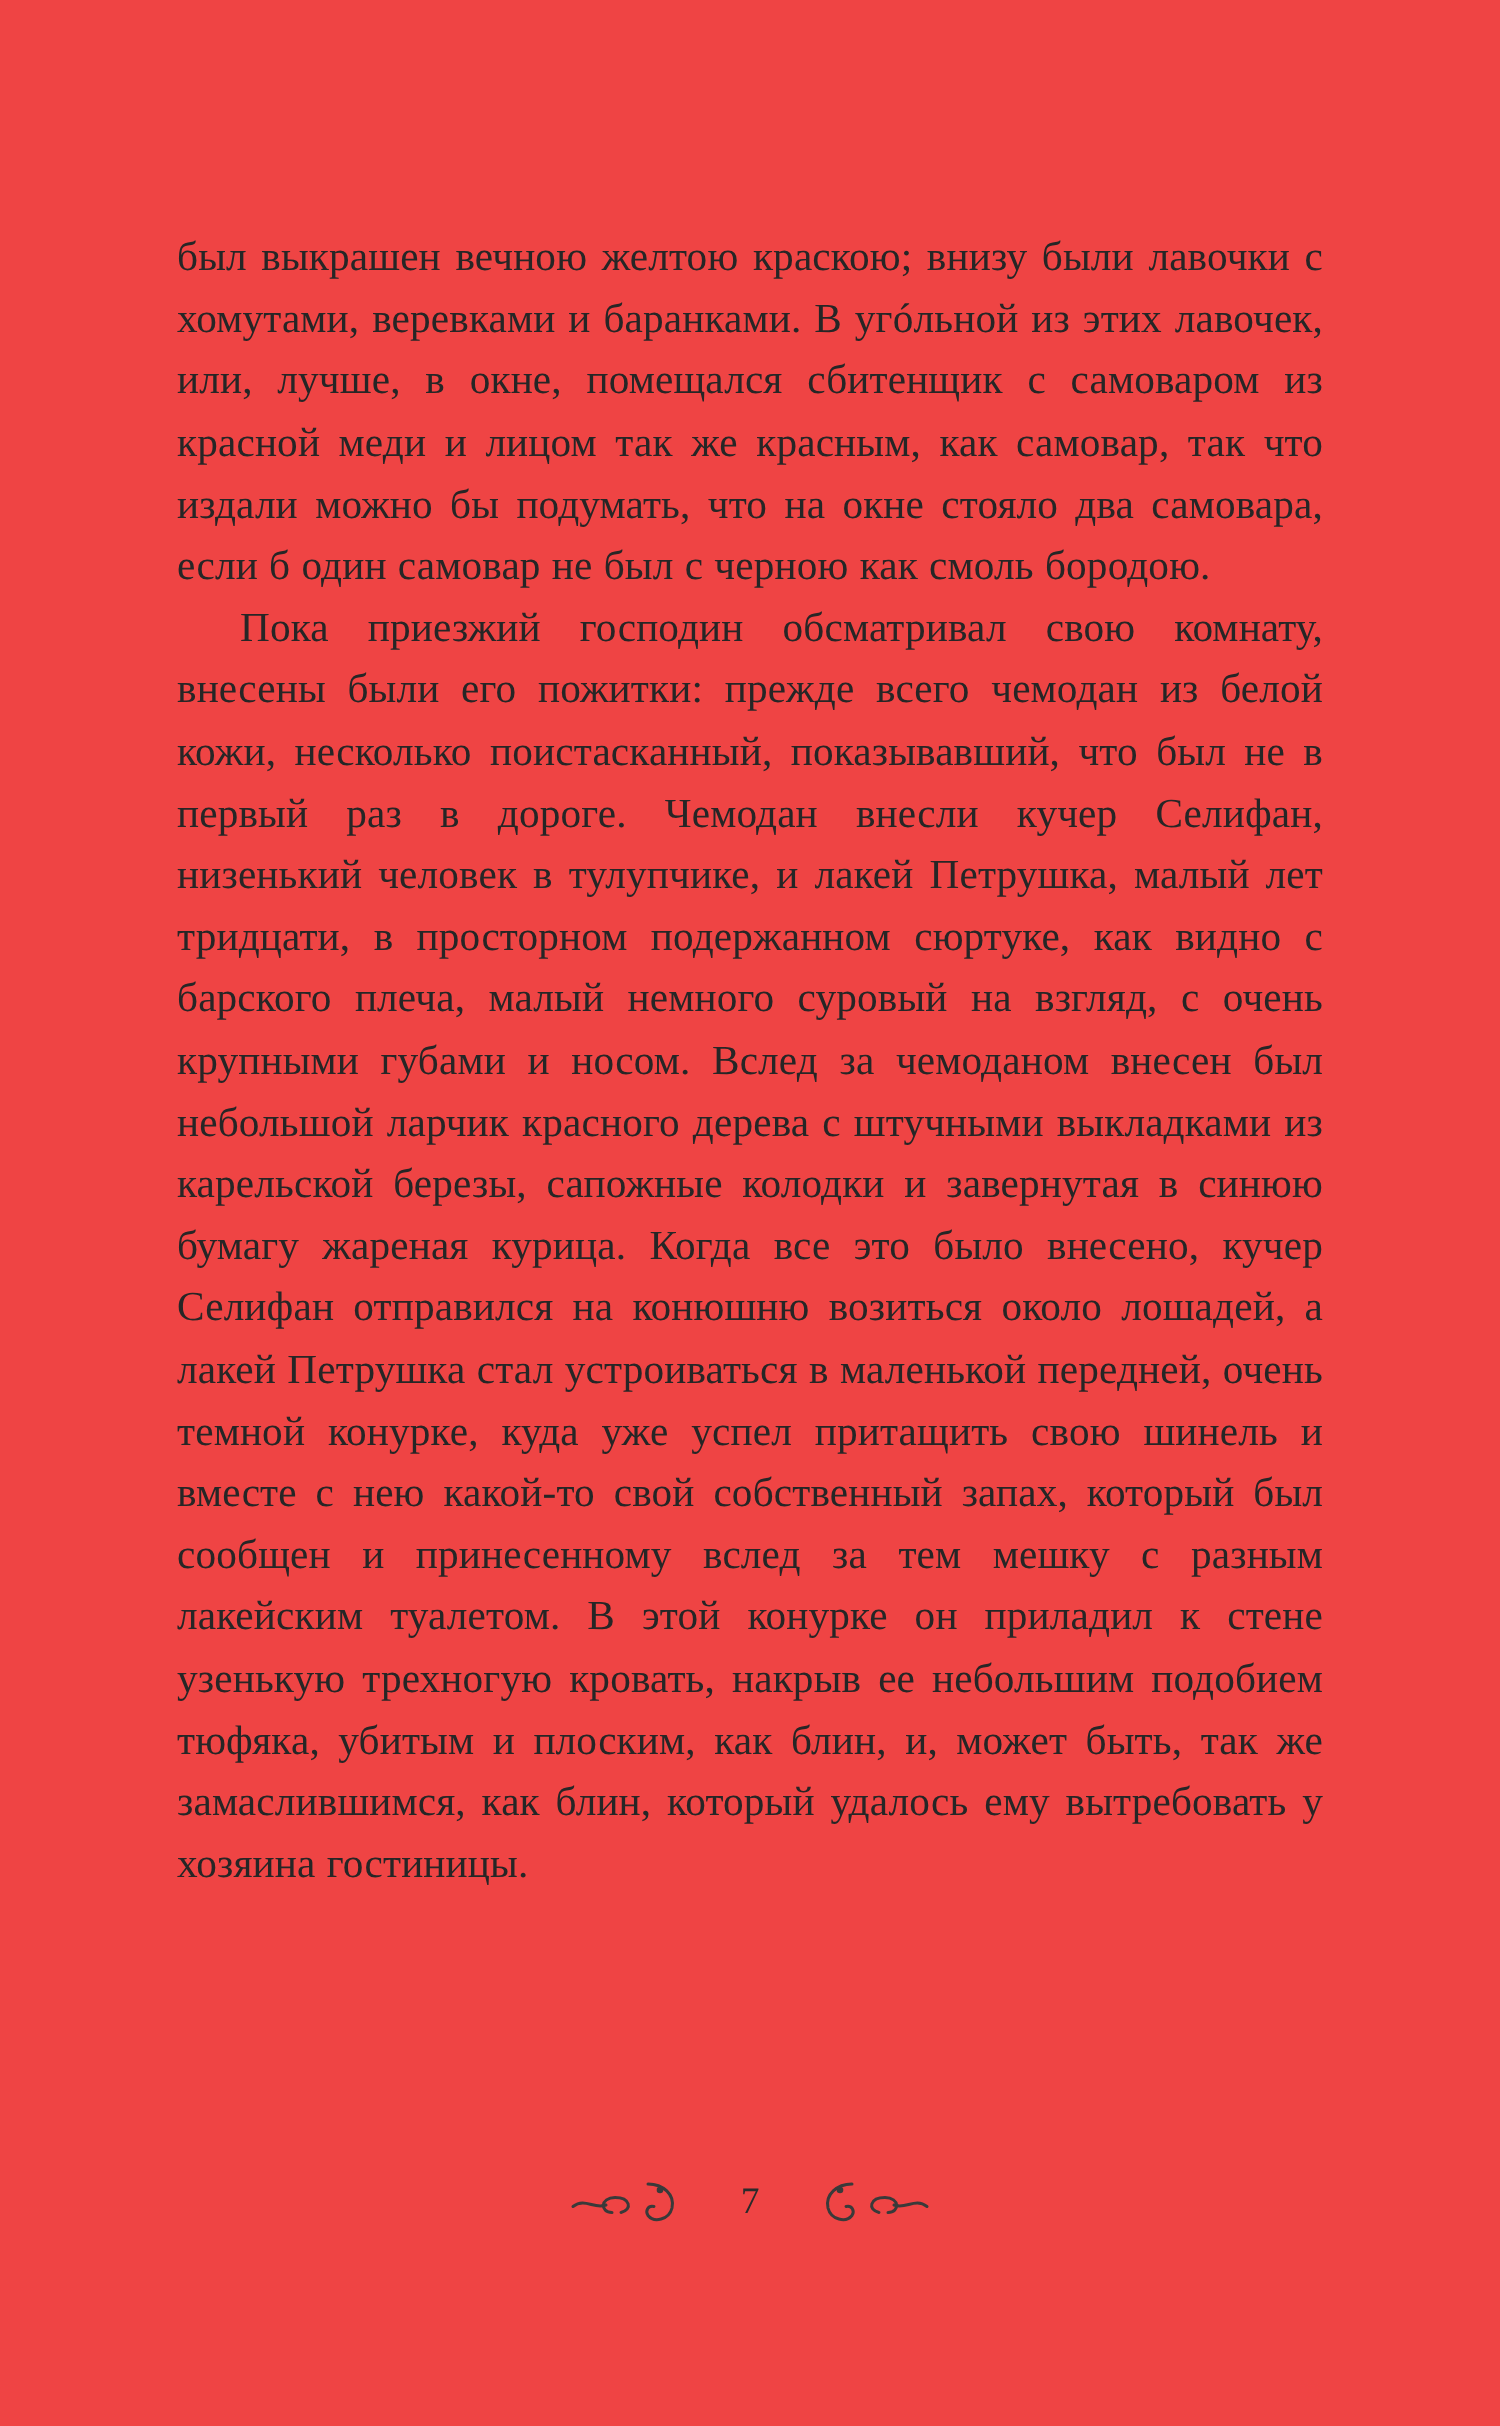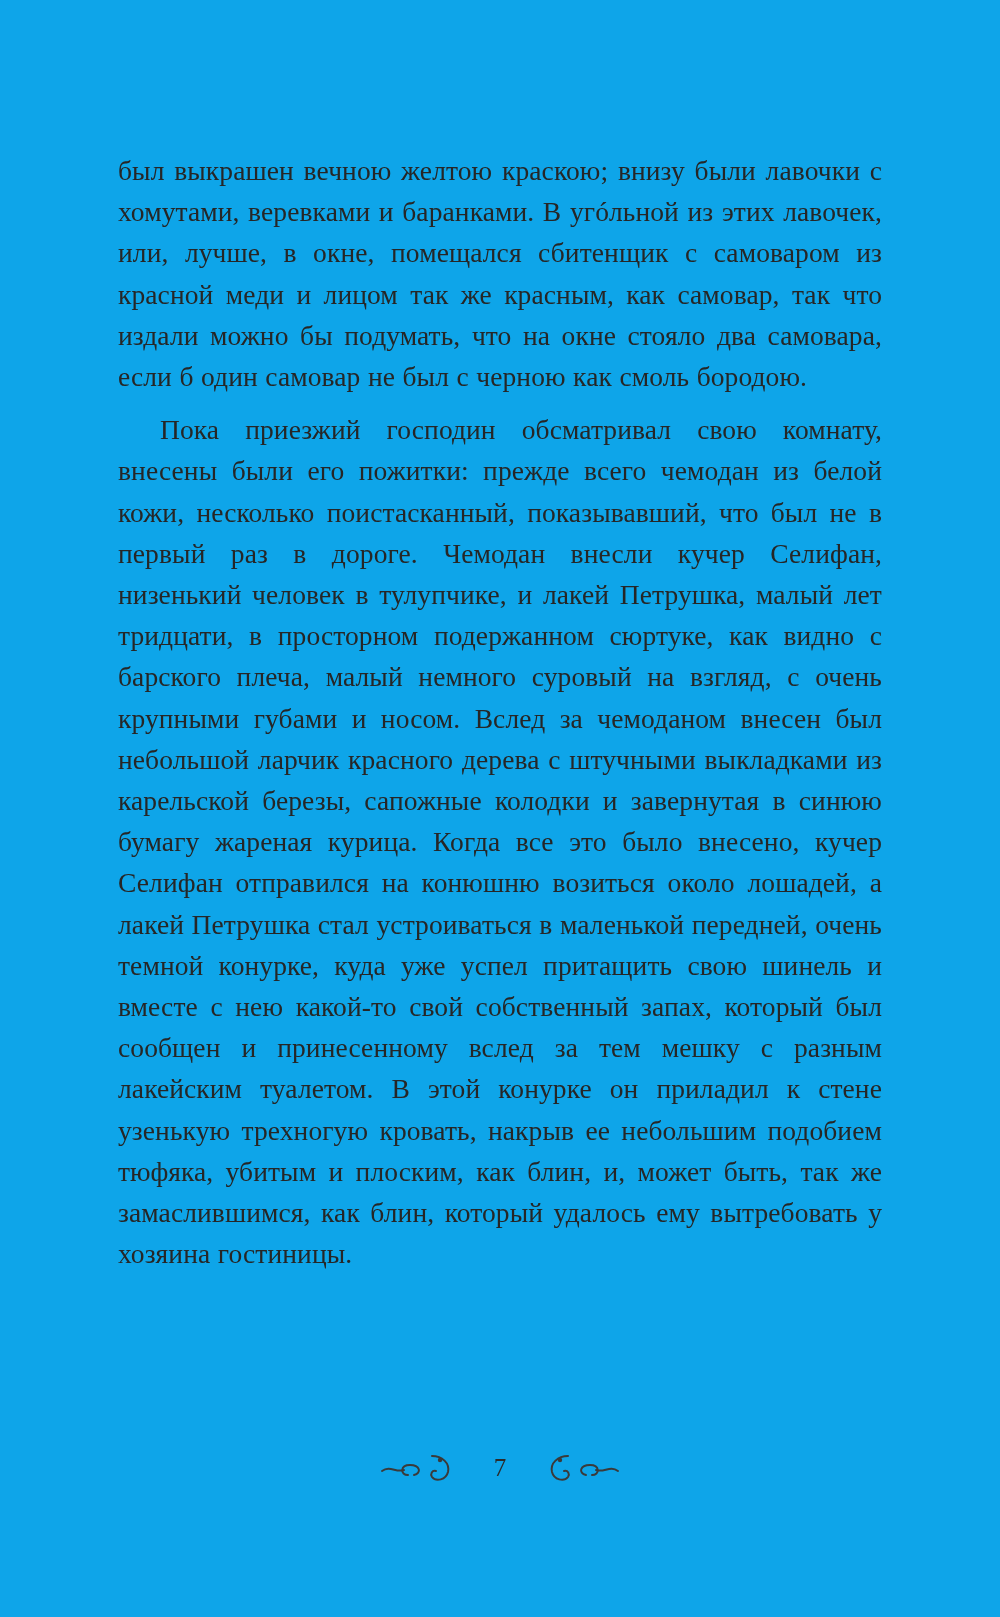--- a/index.html
+++ b/index.html
@@ -11,40 +11,40 @@
     width: 1000px;
     height: 1617px;
     overflow: hidden;
     font-family: "Liberation Serif", "DejaVu Serif", serif;
     color: #2b2b2b;
   }
   .page {
     position: relative;
     width: 1000px;
     height: 1617px;
-    background: #0ea5e9;
+    background: #ef4444;
     box-sizing: border-box;
     padding: 150px 118px 0 118px;
   }
   .text-block {
     width: 764px;
   }
   .para {
     margin: 0;
     font-size: 27.5px;
     line-height: 41.2px;
     text-align: justify;
     text-justify: inter-word;
     color: #262626;
     letter-spacing: 0.1px;
     word-spacing: 0.5px;
     hyphens: manual;
   }
   .para + .para {
-    margin-top: 12px;
+    margin-top: 0;
   }
   .para.indent {
     text-indent: 42px;
   }
   .footer {
     position: absolute;
     left: 0;
     right: 0;
     bottom: 132px;
     display: flex;

